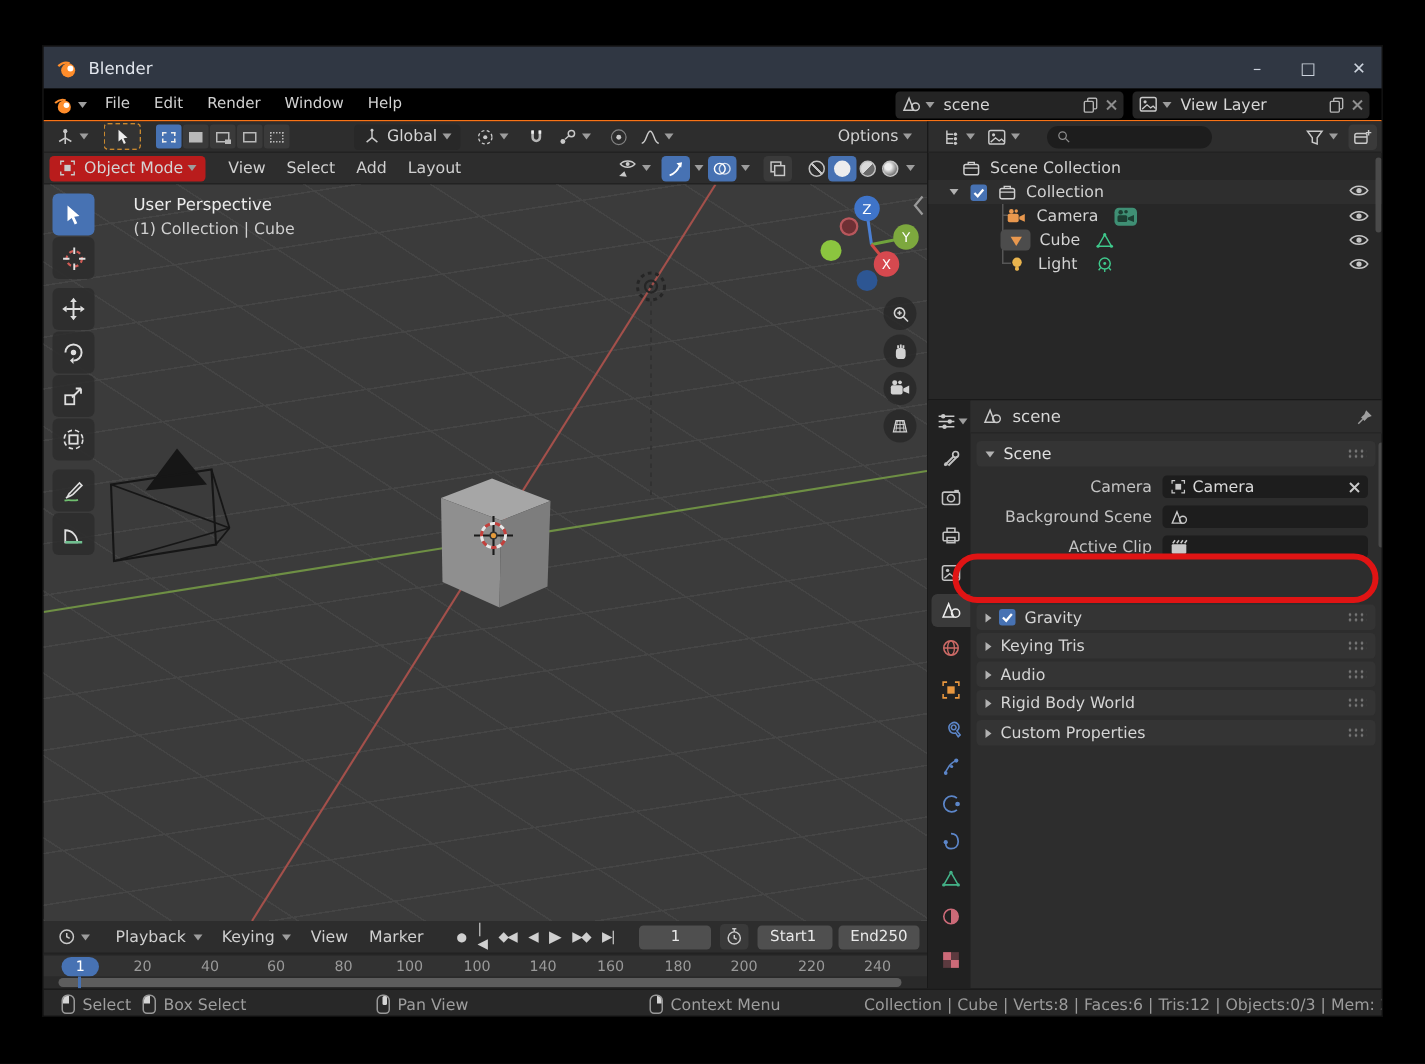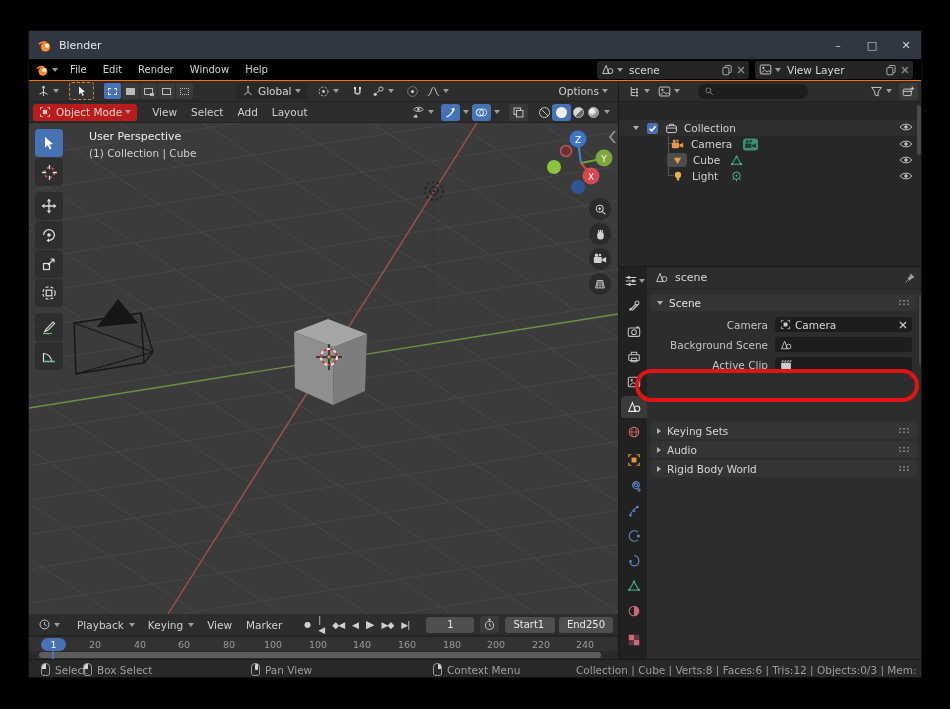--- a/index.html
+++ b/index.html
@@ -687,20 +687,26 @@
             <use href="#i-plusbox"></use>
           </svg>
       </span>
     </div>
 
     <div class="abs" style="left:49px;top:52px;height:43px;border-left:1px solid #565656"></div>
     <div class="abs" style="left:49px;top:62px;width:6px;border-top:1px solid #565656"></div>
     <div class="abs" style="left:49px;top:78px;width:6px;border-top:1px solid #565656"></div>
     <div class="abs" style="left:49px;top:94px;width:6px;border-top:1px solid #565656"></div>
 
+    <div class="orow" style="top:23px">
+      <svg class="ic" style="width:13px;height:13px;color:#d0d0d0;margin-left:22px">
+          <use href="#i-box"></use>
+        </svg>
+      <span style="margin-left:6px">Scene Collection</span>
+    </div>
     <div class="orow" style="top:39px;background:#2e2e2e">
       <span class="tri-d" style="margin-left:14px"></span>
       <span class="cb" style="margin-left:8px">
           <svg class="ic" style="width:9px;height:9px">
             <use href="#i-check"></use>
           </svg>
         </span>
       <svg class="ic" style="width:13px;height:13px;color:#d0d0d0;margin-left:7px">
           <use href="#i-box"></use>
         </svg>
@@ -873,33 +879,48 @@
         <span class="plabel">Background Scene</span>
         <span class="pfield">
           <svg class="ic" style="width:12px;height:12px;color:#c9c9c9">
               <use href="#i-scene"></use>
             </svg>
           <span style="flex:1"></span>
         </span>
       </div>
 
 
+      <div class="panel" style="top:136px">
+        <span class="tri-r" style="margin-right:5px"></span>
+        <span class="cb" style="margin-right:6px">
+            <svg class="ic" style="width:9px;height:9px">
+              <use href="#i-check"></use>
+            </svg>
+          </span>
+        <span>Gravity</span>
+        <span class="dots"></span>
+      </div>
       <div class="panel" style="top:155px">
         <span class="tri-r" style="margin-right:6px"></span>
-        <span>Keying Sets</span>
+        <span>Keying Tris</span>
         <span class="dots"></span>
       </div>
       <div class="panel" style="top:193px">
         <span class="tri-r" style="margin-right:6px"></span>
         <span>Rigid Body World</span>
         <span class="dots"></span>
       </div>
       <div class="panel" style="top:174px">
         <span class="tri-r" style="margin-right:6px"></span>
         <span>Audio</span>
+        <span class="dots"></span>
+      </div>
+      <div class="panel" style="top:213px">
+        <span class="tri-r" style="margin-right:6px"></span>
+        <span>Custom Properties</span>
         <span class="dots"></span>
       </div>
       <div class="vscroll" style="top:28px;height:70px;right:1px"></div>
     </div>
   </div>
 
   <div class="timeline">
     <div class="hdr" style="position:absolute;left:0;top:0;width:589px;height:22px;padding:0 5px">
       <span class="hbtn">
         <svg class="ic" style="width:13px;height:13px;color:#c9c9c9">
@@ -963,21 +984,21 @@
     </div>
   </div>
 
   <div class="statusbar">
     <span class="shint" style="left:12px">
       <span class="mouse lmb">
           <i></i>
         </span>
       <span>Select</span>
     </span>
-    <span class="shint" style="left:54px">
+    <span class="shint" style="left:66px">
       <span class="mouse lmb">
           <i></i>
         </span>
       <span>Box Select</span>
     </span>
     <span class="shint" style="left:222px">
       <span class="mouse mmb">
           <i></i>
         </span>
       <span>Pan View</span>

